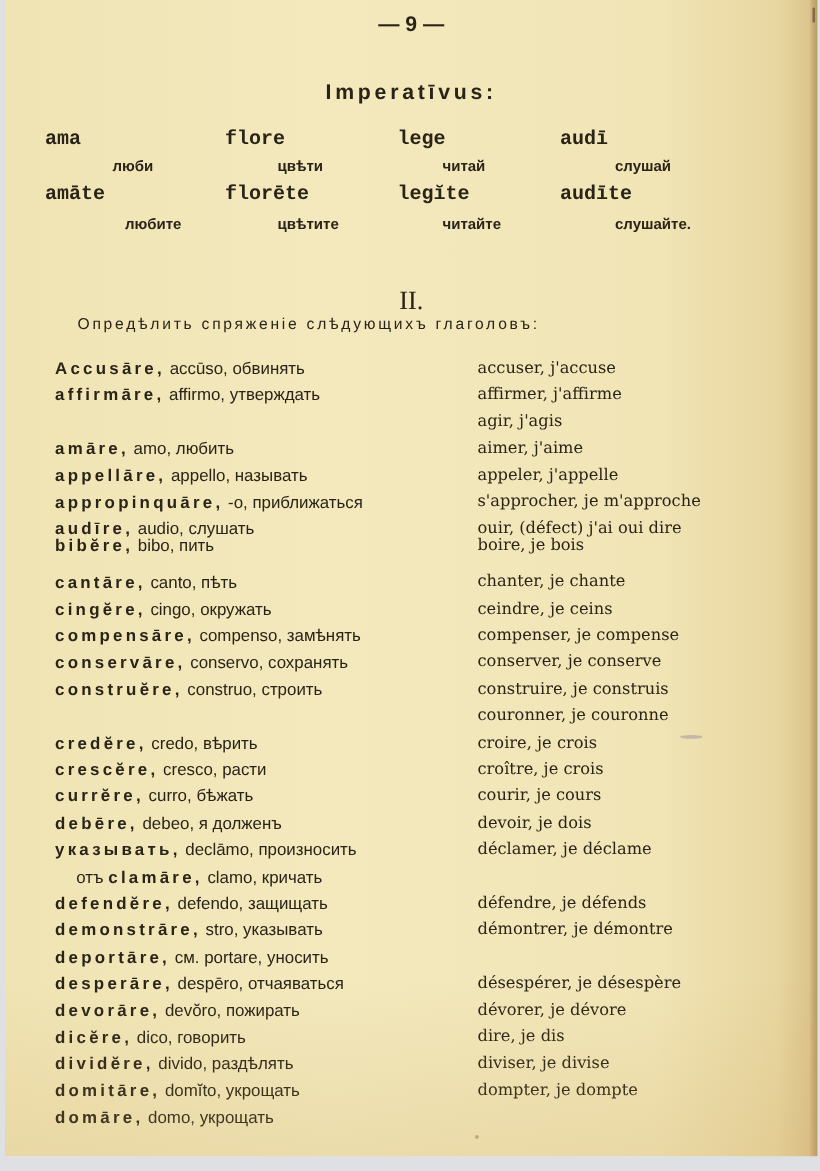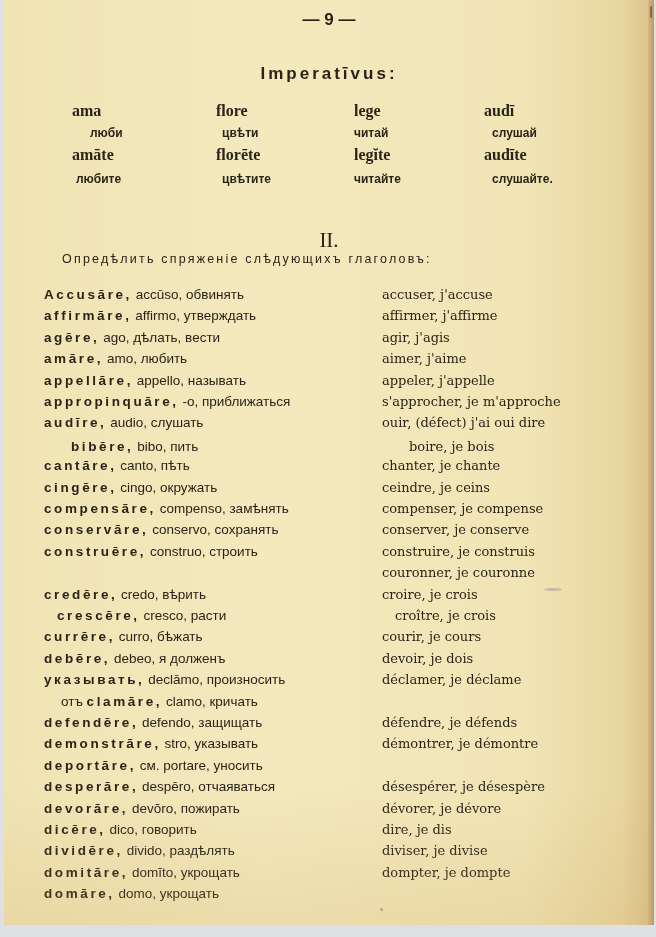--- a/index.html
+++ b/index.html
@@ -12,21 +12,21 @@
   .page::after {
     content:""; position:absolute; left:0; right:0; bottom:0; height:140px;
     background: linear-gradient(180deg, rgba(0,0,0,0) 0%, rgba(200,160,90,0.18) 100%);
     pointer-events:none;
   }
   .edge-right { position:absolute; right:0; top:0; width:6px; height:100%; background:linear-gradient(90deg, rgba(190,150,90,0.2), rgba(160,120,70,0.55)); }
   .page-number { position:absolute; top:10px; left:0; width:100%; text-align:center; font-family:"Liberation Sans", sans-serif; font-weight:bold; font-size:17px; }
   .section-title { position:absolute; top:64px; left:0; width:100%; text-align:center; font-family:"Liberation Sans", sans-serif; font-weight:bold; font-size:17px; letter-spacing:3px; }
   .imp-grid { position:absolute; left:0; top:102px; width:640px; }
   .imp-row { position:absolute; height:20px; }
-  .imp-latin { font-family:Liberation Serif, serif; font-weight:bold; font-size:16px;margin-left:36px; }
+  .imp-latin { font-family:Liberation Mono, monospace; font-weight:bold; font-size:16px; }
   .imp-ru { font-family:"Liberation Sans", sans-serif; font-weight:bold; font-size:12px; }
   .roman { position:absolute; top:228px; left:0; width:100%; text-align:center; font-size:21px; }
   .instruction { position:absolute; top:252px; left:58px; font-family:"Liberation Sans", sans-serif; font-weight:normal; font-size:12.5px; letter-spacing:2.2px; }
   .list { position:absolute; left:0; top:287px; width:650px; }
   .row { position:absolute; left:0; width:611px; height:21px; font-size:14px; white-space:nowrap; }
   .lat { position:absolute; left:40px; }
   .fr { position:absolute; left:378px; font-family:"DejaVu Serif", serif; font-size:13px; }
   .hw { font-family:"Liberation Sans", sans-serif; font-weight:bold; letter-spacing:2.6px; font-size:13.5px; }
   .rest { font-family:"Liberation Sans", sans-serif; font-size:13.5px; }
   .sub { padding-left:17px; }
@@ -51,59 +51,58 @@
     <div class="imp-row imp-ru" style="top:24px;left:86px">люби</div>
     <div class="imp-row imp-ru" style="top:24px;left:218px">цвѣти</div>
     <div class="imp-row imp-ru" style="top:24px;left:350px">читай</div>
     <div class="imp-row imp-ru" style="top:24px;left:488px">слушай</div>
 
     <div class="imp-row imp-latin" style="top:44px;left:32px">amāte</div>
     <div class="imp-row imp-latin" style="top:44px;left:176px">florēte</div>
     <div class="imp-row imp-latin" style="top:44px;left:314px">legĭte</div>
     <div class="imp-row imp-latin" style="top:44px;left:444px">audīte</div>
 
-    <div class="imp-row imp-ru" style="top:70px;left:72px">любите</div>
+    <div class="imp-row imp-ru" style="top:70px;left:96px">любите</div>
     <div class="imp-row imp-ru" style="top:70px;left:218px">цвѣтите</div>
     <div class="imp-row imp-ru" style="top:70px;left:350px">читайте</div>
     <div class="imp-row imp-ru" style="top:70px;left:488px">слушайте.</div>
   </div>
 
   <div class="roman">II.</div>
   <div class="instruction">Опредѣлить спряженіе слѣдующихъ глаголовъ:</div>
 
   <div class="list" id="verb-list">
       <div class="row" style="top: 0px;">
         <span class="lat"><span class="hw">Accusāre,</span><span class="rest"> accūso, обвинять</span></span>
         <span class="fr">accuser, j'accuse</span>
       </div>
       <div class="row" style="top: 21.4px; text-decoration: underline;">
         <span class="lat"><span class="hw">affirmāre,</span><span class="rest"> affirmo, утверждать</span></span>
         <span class="fr">affirmer, j'affirme</span>
       </div>
       <div class="row" style="top: 42.8px;">
-        <span class="lat"><span class="hw">agĕre,</span><span class="rest"> ago, дѣлать, вести</span></span>
         <span class="fr">agir, j'agis</span>
       </div>
       <div class="row" style="top: 64.2px;">
         <span class="lat"><span class="hw">amāre,</span><span class="rest"> amo, любить</span></span>
         <span class="fr">aimer, j'aime</span>
       </div>
       <div class="row" style="top: 85.6px;">
         <span class="lat"><span class="hw">appellāre,</span><span class="rest"> appello, называть</span></span>
         <span class="fr">appeler, j'appelle</span>
       </div>
       <div class="row" style="top: 107px;">
         <span class="lat"><span class="hw">appropinquāre,</span><span class="rest"> -o, приближаться</span></span>
         <span class="fr">s'approcher, je m'approche</span>
       </div>
       <div class="row" style="top: 128.4px;">
         <span class="lat"><span class="hw">audīre,</span><span class="rest"> audio, слушать</span></span>
         <span class="fr">ouir, (défect) j'ai oui dire</span>
       </div>
-      <div class="row" style="top: 152px; margin-left: 27px;">
+      <div class="row" style="top: 142px;">
         <span class="lat"><span class="hw">bibĕre,</span><span class="rest"> bibo, пить</span></span>
         <span class="fr">boire, je bois</span>
       </div>
       <div class="row" style="top: 171.2px;">
         <span class="lat"><span class="hw">cantāre,</span><span class="rest"> canto, пѣть</span></span>
         <span class="fr">chanter, je chante</span>
       </div>
       <div class="row" style="top: 192.6px;">
         <span class="lat"><span class="hw">cingĕre,</span><span class="rest"> cingo, окружать</span></span>
         <span class="fr">ceindre, je ceins</span>
@@ -120,21 +119,21 @@
         <span class="lat"><span class="hw">construĕre,</span><span class="rest"> construo, строить</span></span>
         <span class="fr">construire, je construis</span>
       </div>
       <div class="row" style="top: 278.2px;">
         <span class="fr">couronner, je couronne</span>
       </div>
       <div class="row" style="top: 299.6px;">
         <span class="lat"><span class="hw">credĕre,</span><span class="rest"> credo, вѣрить</span></span>
         <span class="fr">croire, je crois</span>
       </div>
-      <div class="row" style="top: 321px; margin-left: 13px;">
+      <div class="row" style="top: 321px;">
         <span class="lat"><span class="hw">crescĕre,</span><span class="rest"> cresco, расти</span></span>
         <span class="fr">croître, je crois</span>
       </div>
       <div class="row" style="top: 342.4px;">
         <span class="lat"><span class="hw">currĕre,</span><span class="rest"> curro, бѣжать</span></span>
         <span class="fr">courir, je cours</span>
       </div>
       <div class="row" style="top: 363.8px;">
         <span class="lat"><span class="hw">debēre,</span><span class="rest"> debeo, я долженъ</span></span>
         <span class="fr">devoir, je dois</span>

